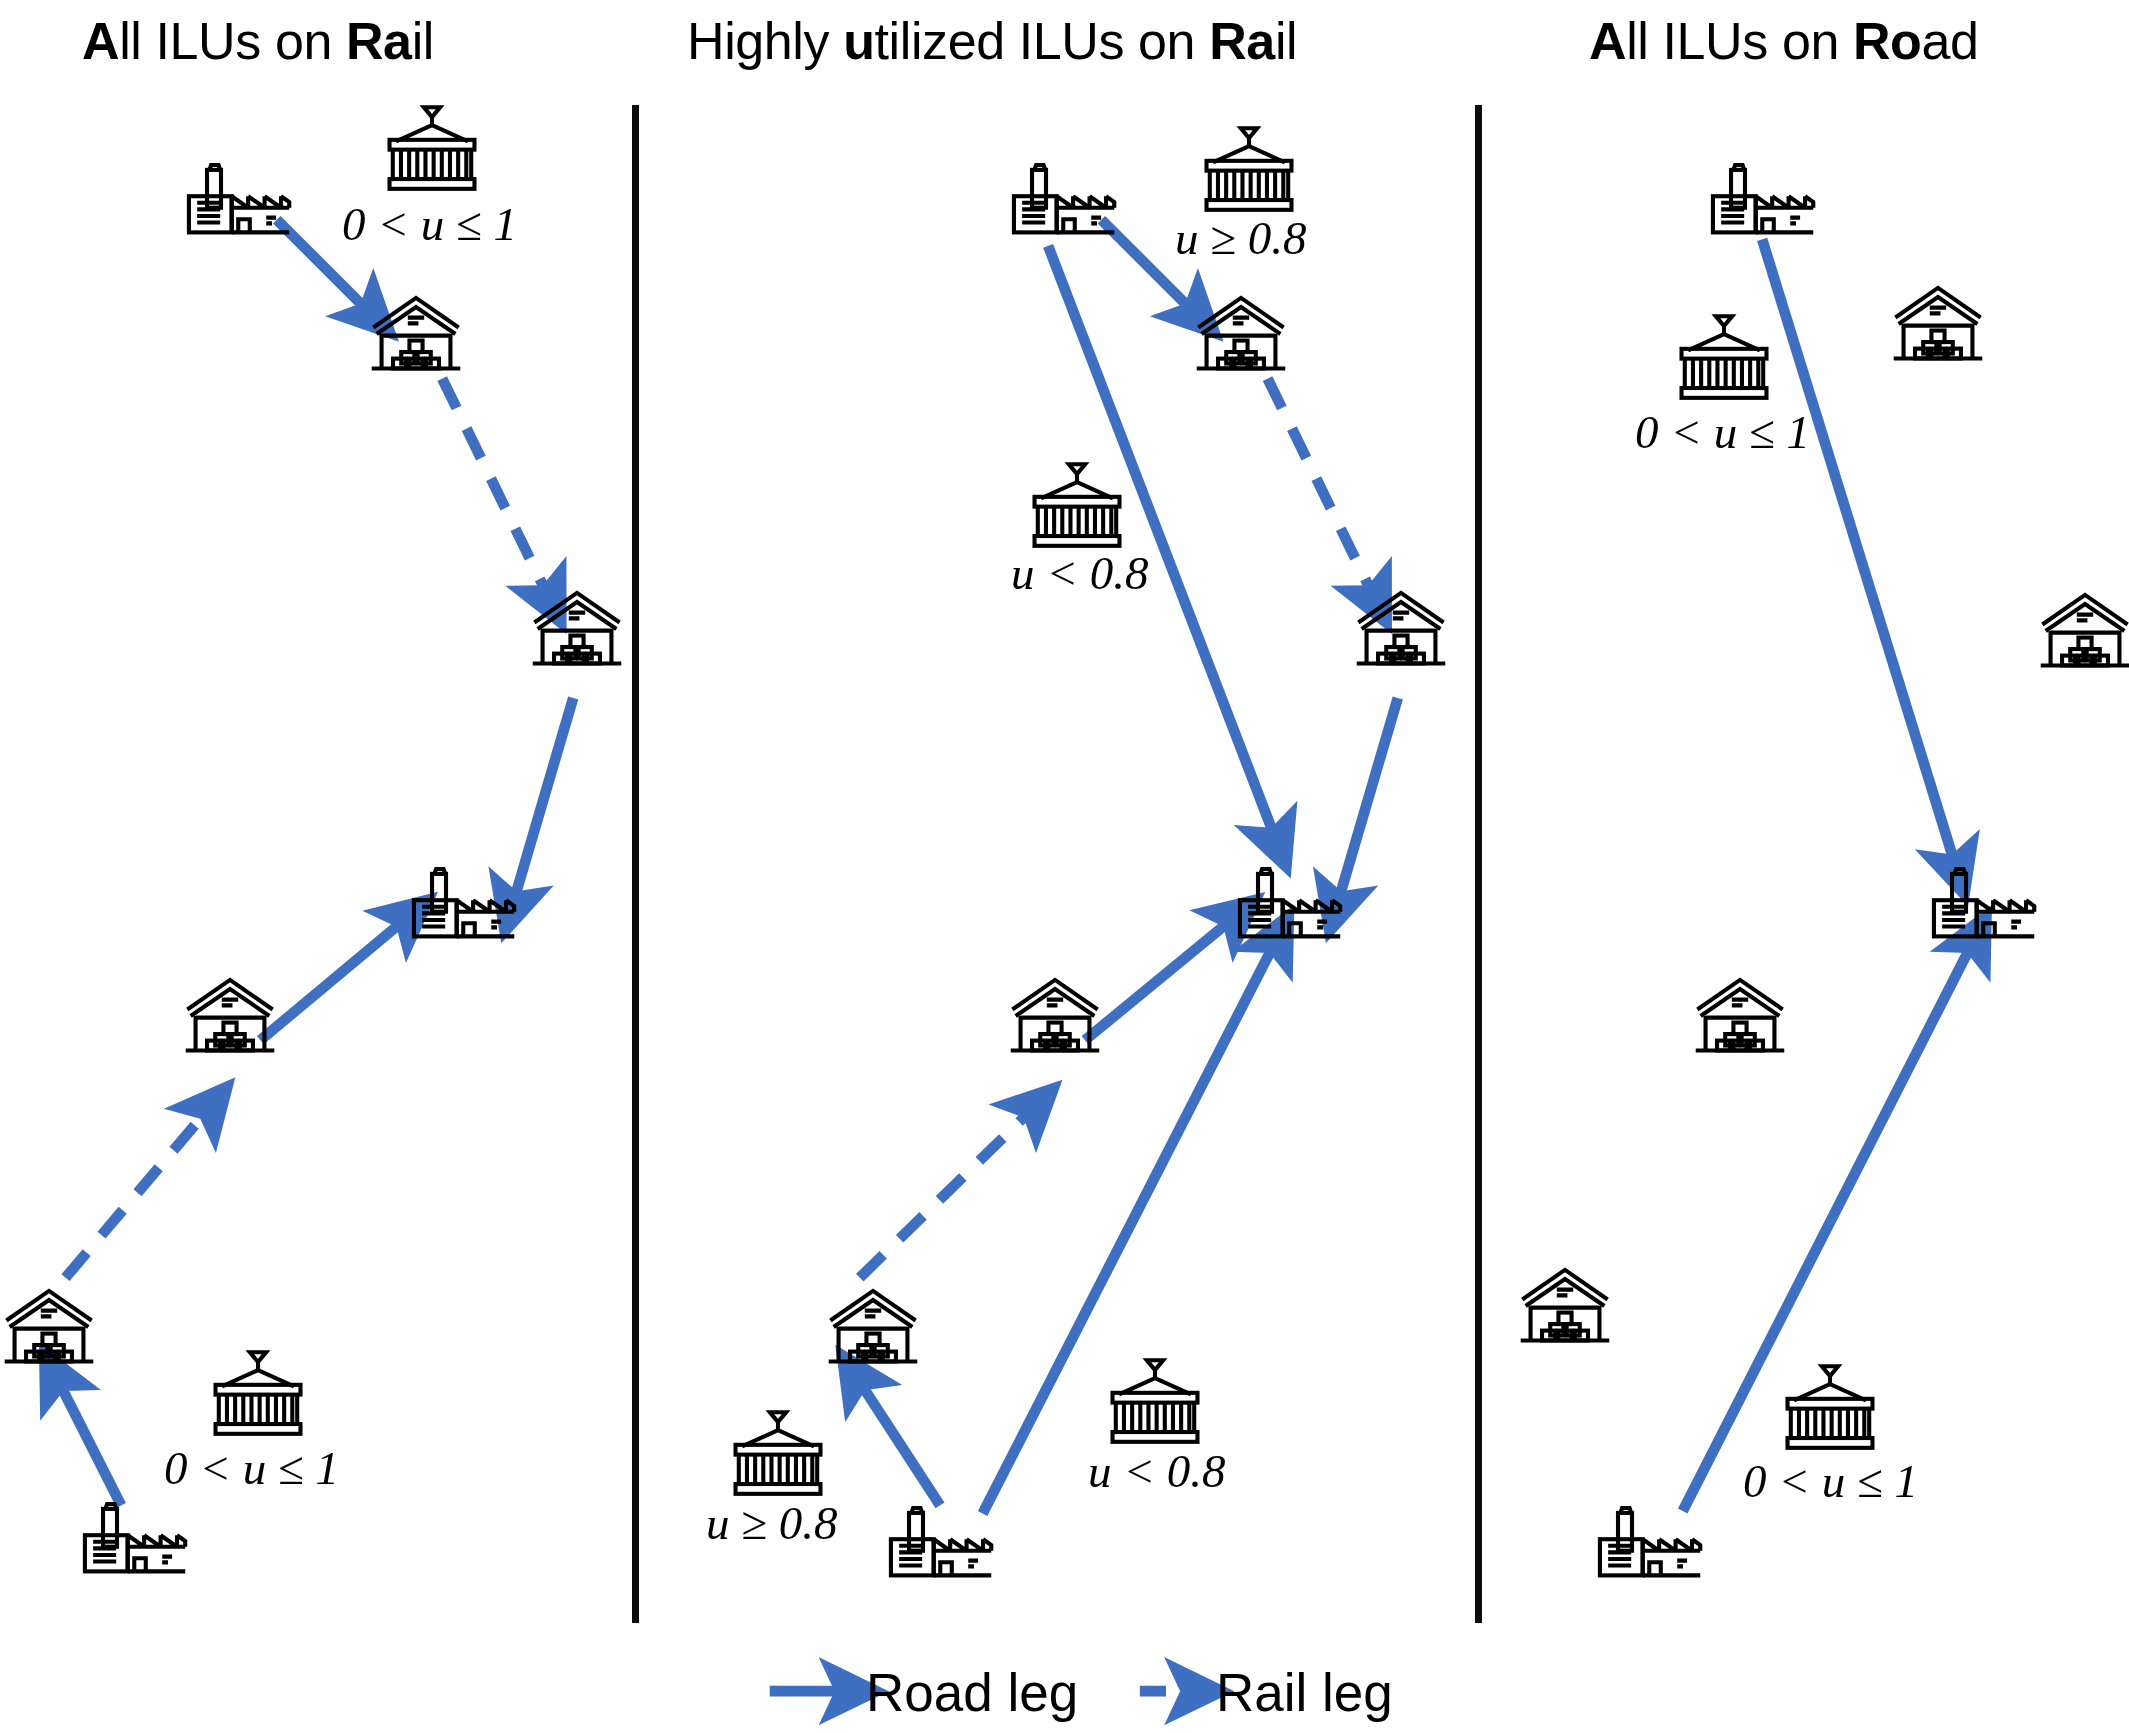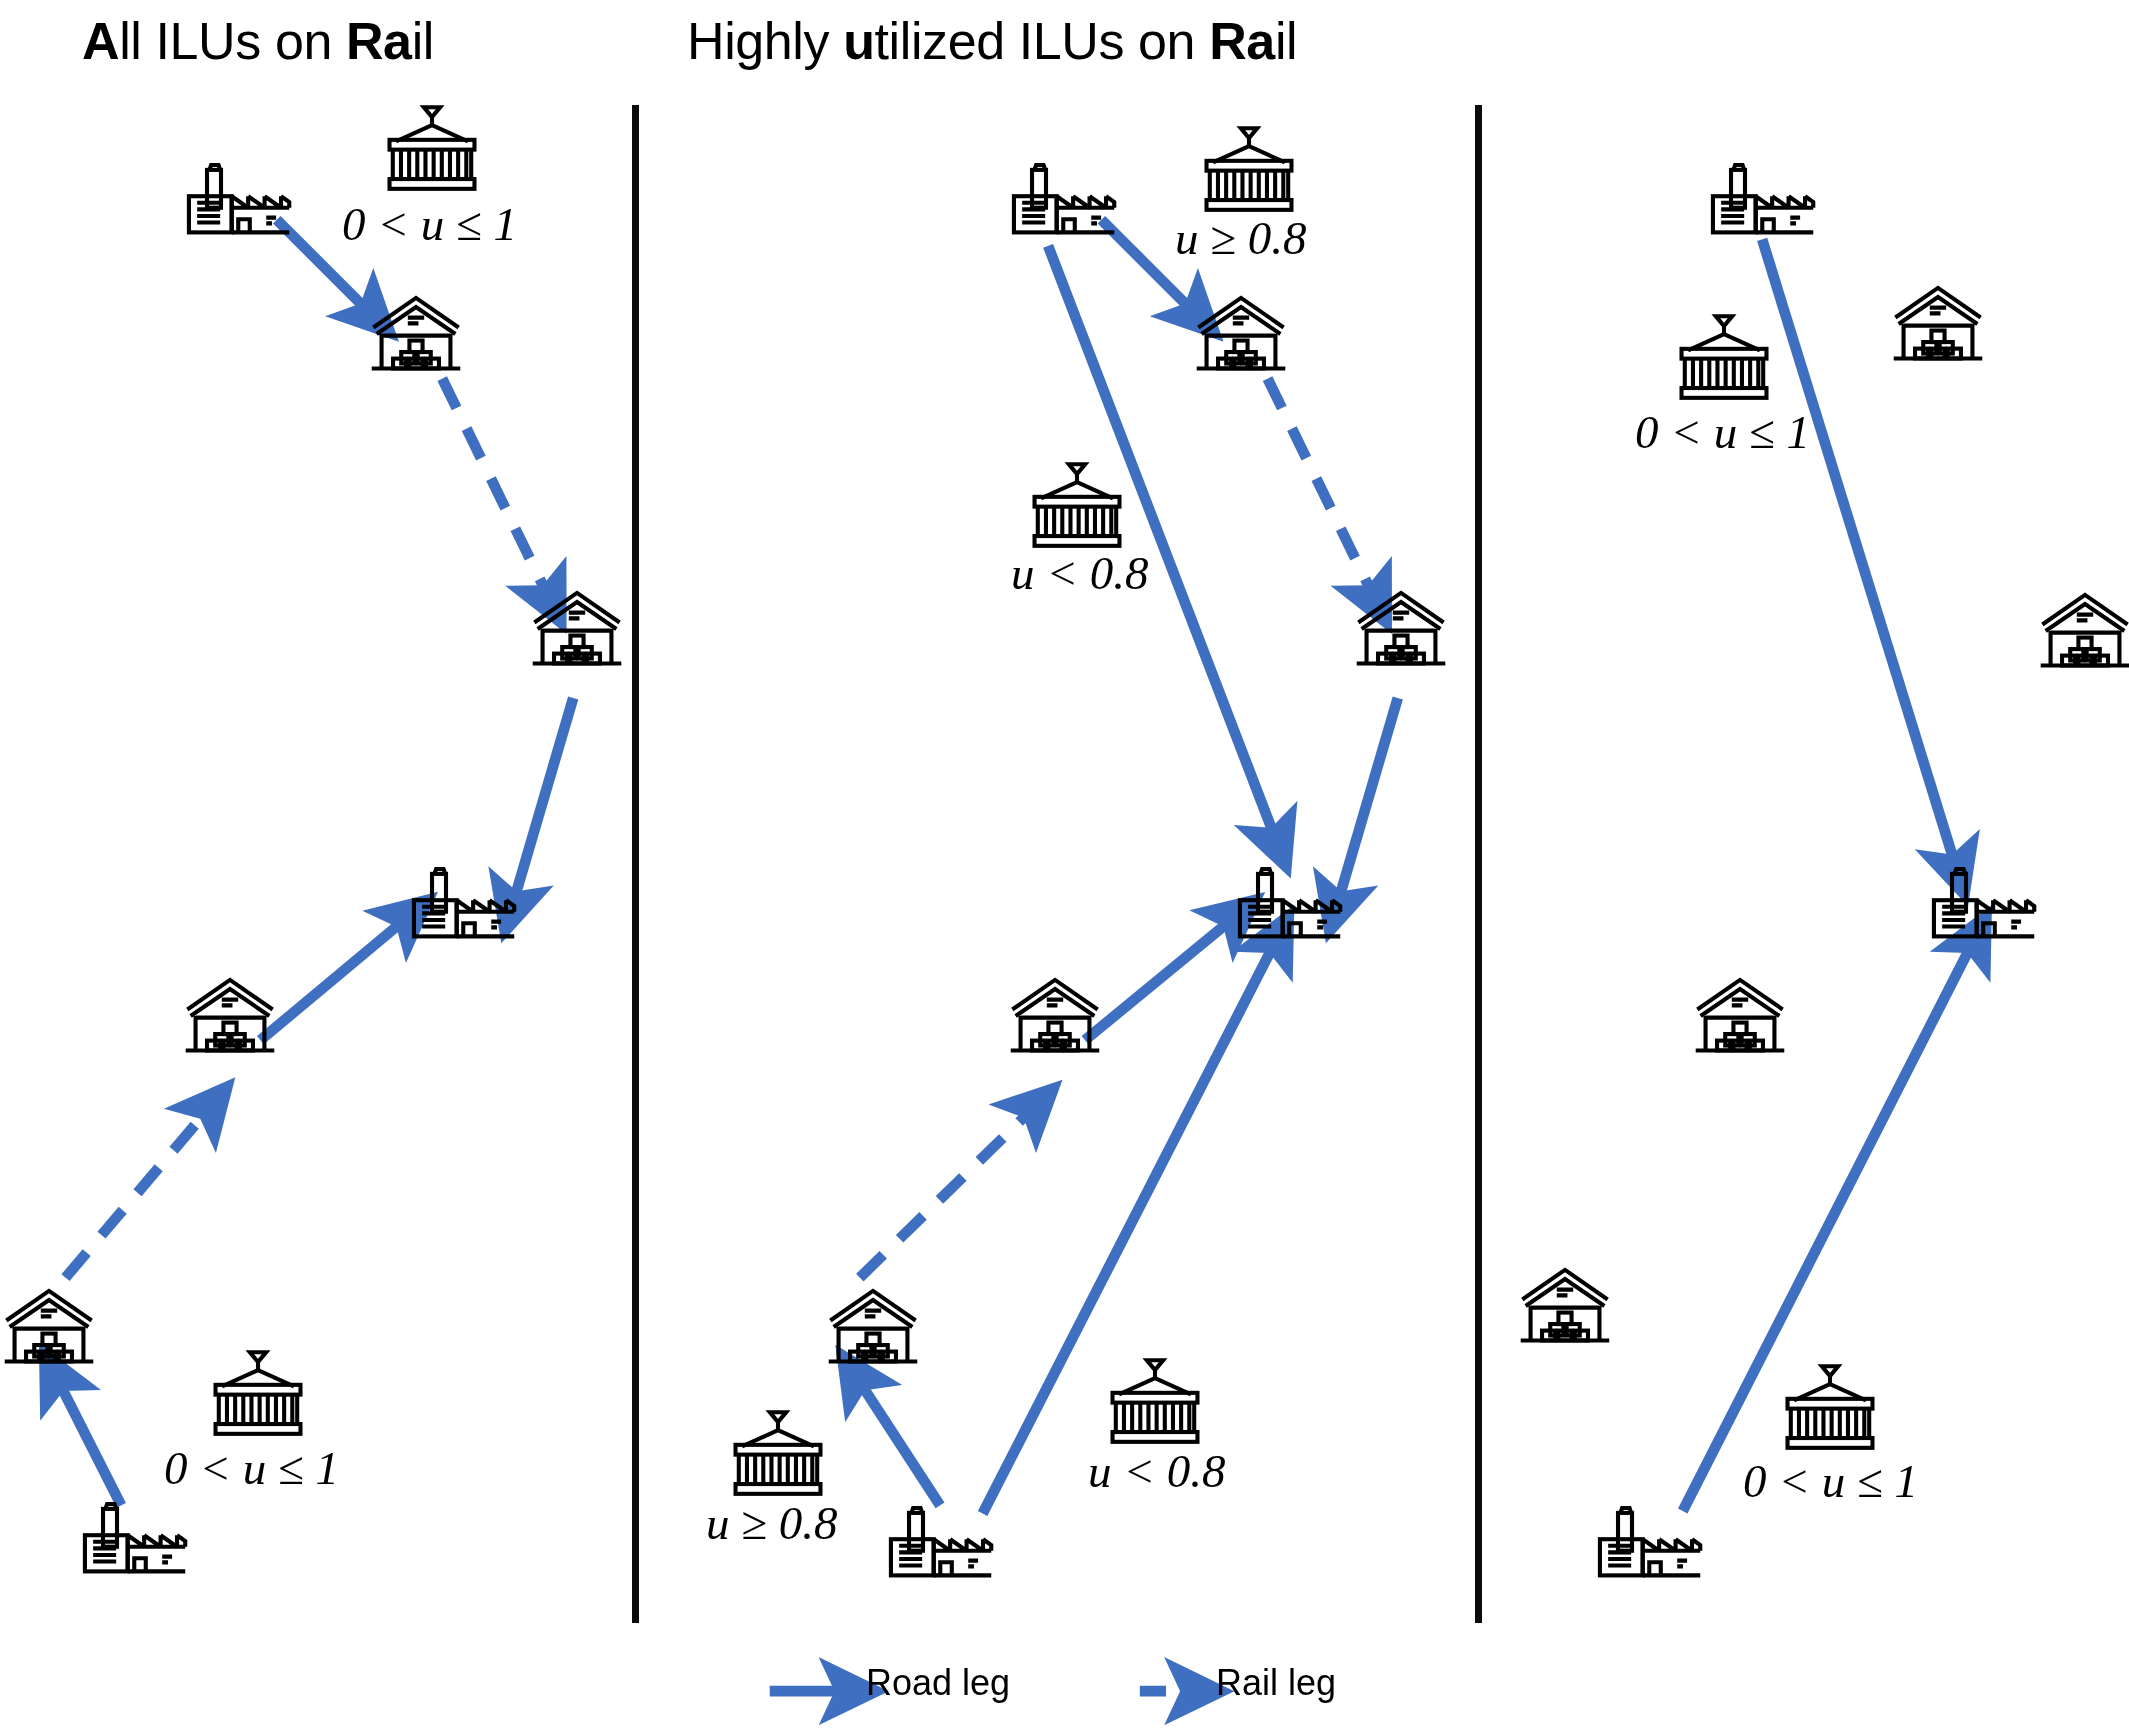--- a/index.html
+++ b/index.html
@@ -36,38 +36,41 @@
   .ulabel{
     position:absolute;
     font-family:"Liberation Serif", serif;
     font-style:italic;
     font-size:47px;
     line-height:1;
     white-space:nowrap;
     color:#000;
   }
   .legend-label{
-    font-size:36px;
+    font-size:53px;
     white-space:nowrap;
     color:#000;
   }
 </style>
 </head>
 <body>
 
 <div id="stage">
 
   <div class="panel-title" style="left:82px;top:14.7px;">
     <b>A</b><span>ll ILUs on </span><b>Ra</b><span>il</span>
   </div>
 
   <div class="panel-title" style="left:659px;top:14.7px;margin-left:28px;">
     <span>Highly </span><b>u</b><span>tilized ILUs on </span><b>Ra</b><span>il</span>
   </div>
 
+  <div class="panel-title" style="left:1589px;top:14.7px;">
+    <b>A</b><span>ll ILUs on </span><b>Ro</b><span>ad</span>
+  </div>
 
   <div class="divider" style="left:632px;top:105px;height:1518px;"></div>
   <div class="divider" style="left:1475px;top:105px;height:1518px;"></div>
 
   <svg id="edges" viewBox="0 0 2600 2117">
     <defs>
       <marker id="ah" markerWidth="7" markerHeight="7" refX="3.1" refY="3.5" orient="auto" markerUnits="strokeWidth">
         <path d="M0,0.3 L6.6,3.5 L0,6.7 L1.5,3.5 Z" fill="#3f6fc0"></path>
       </marker>
     </defs>

